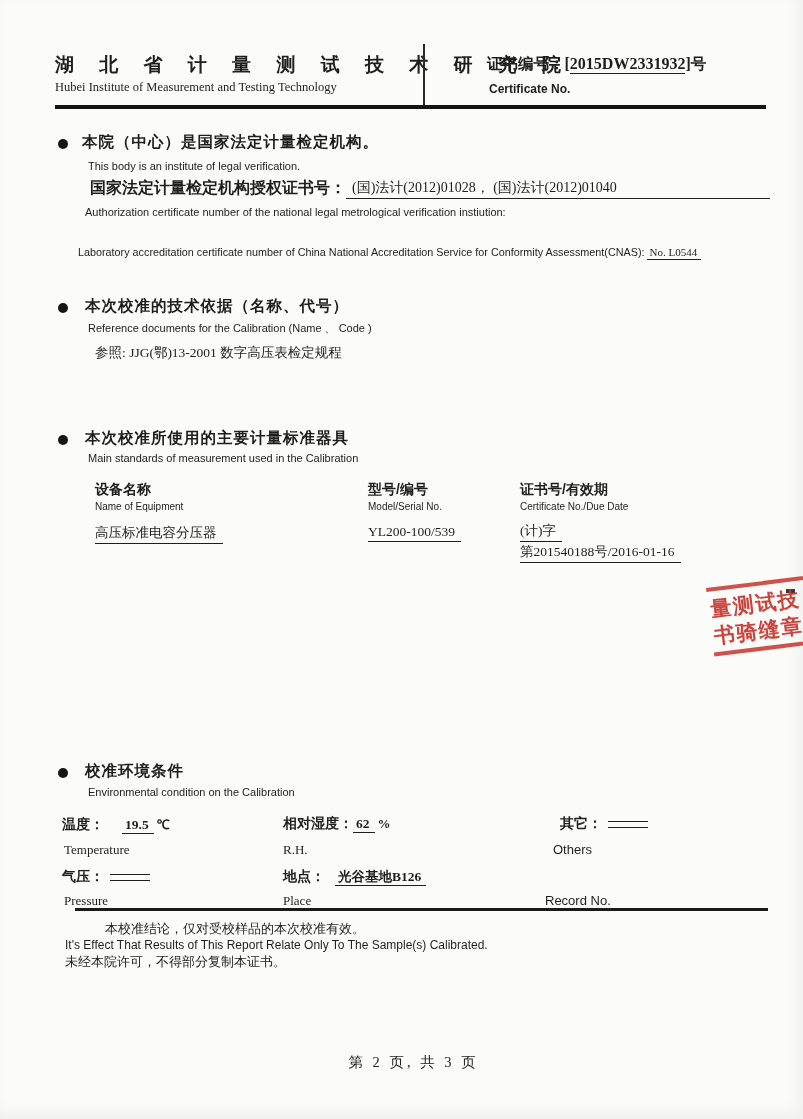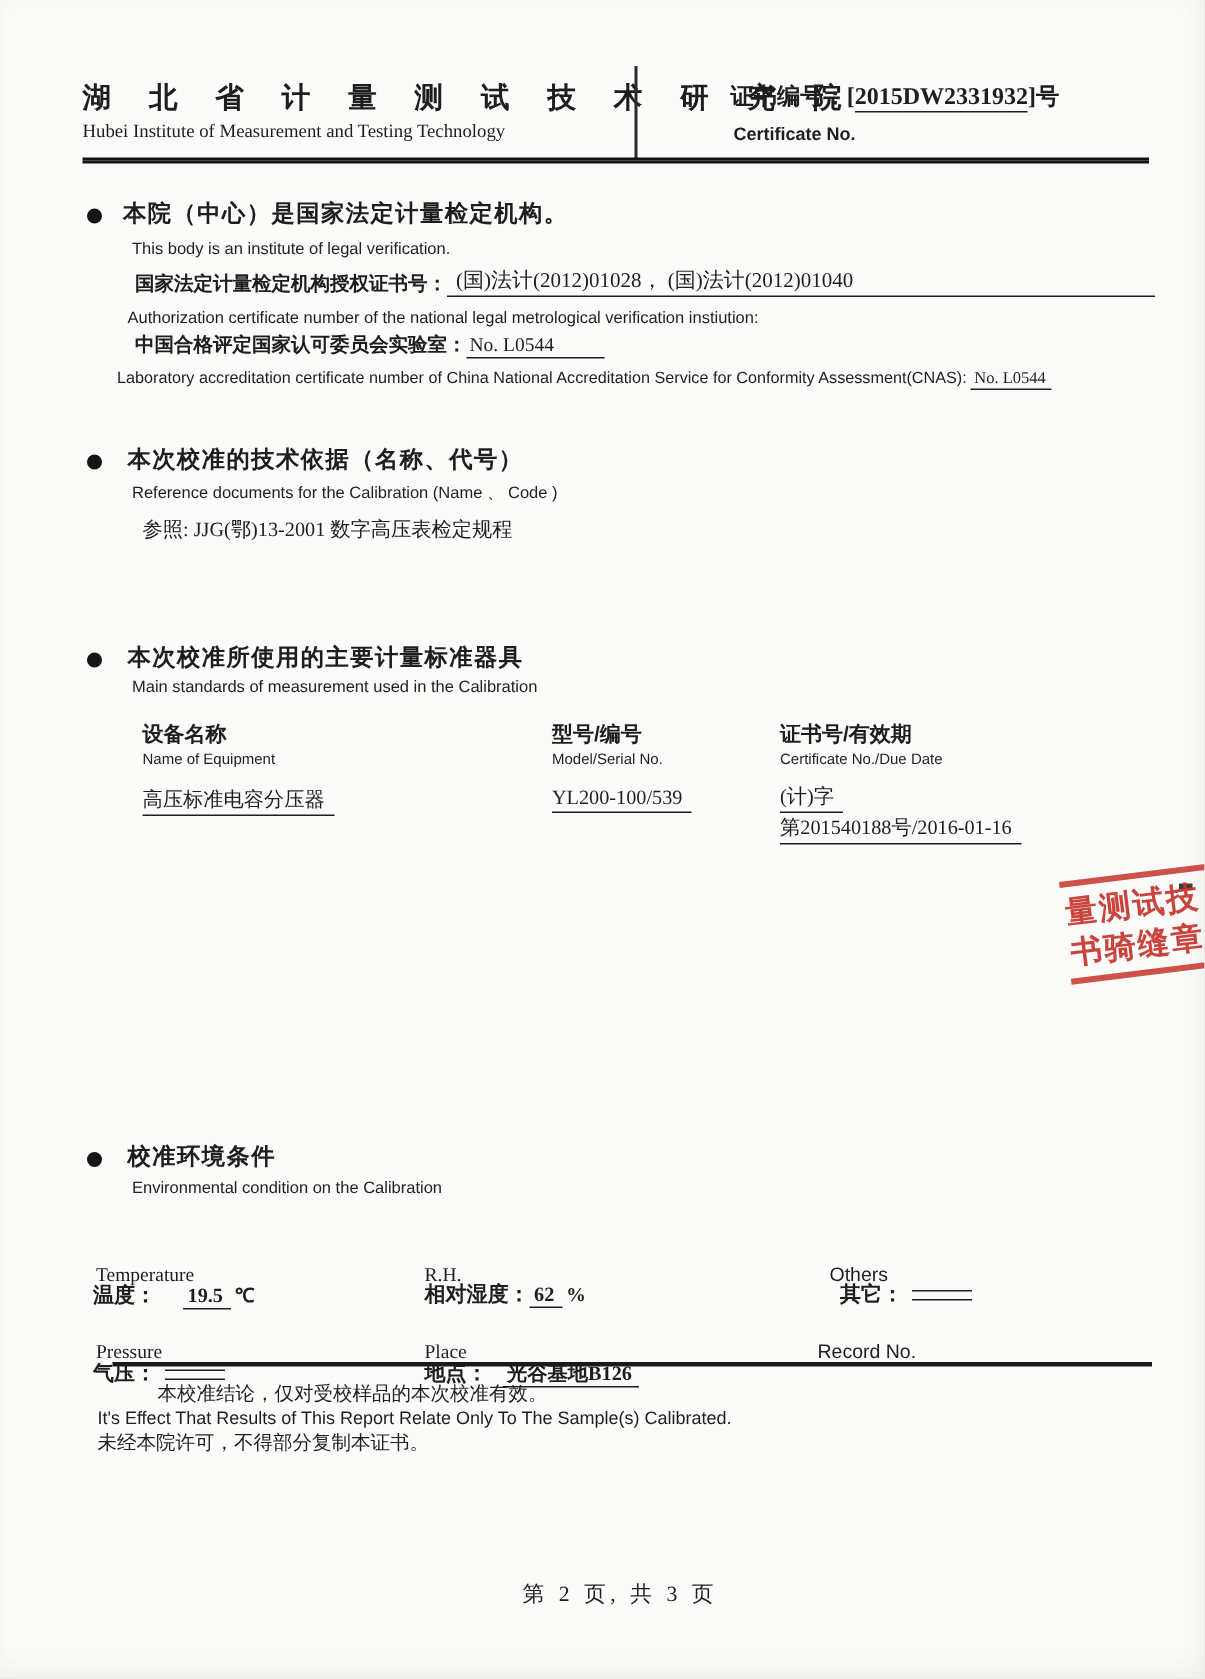--- a/index.html
+++ b/index.html
@@ -26,33 +26,33 @@
   .hdr-cert .num u { text-decoration: none; border-bottom: 1.5px solid #1e1e1e; padding-bottom: 1px; }
   .hdr-cert-en { left: 489px; top: 82px; font-size: 12px; font-weight: 600; }
   .hdr-rule { left: 55px; top: 105px; width: 711px; height: 3px; border-top: 2px solid #141414; border-bottom: 2.5px solid #141414; }
 
   
   .bullet { width: 10px; height: 10px; border-radius: 50%; background: #151515; }
   .sec-title { font-size: 15.5px; font-weight: 700; letter-spacing: 1px; white-space: nowrap; }
   .sec-sub { font-size: 11px; color: #222; white-space: nowrap; }
 
   
-  .cnline { font-family: "Liberation Serif", serif; font-size: 13px; white-space: nowrap; }
+  .cnline { font-family: "Liberation Serif", serif; font-size: 16px; white-space: nowrap; }
   .enline { font-size: 11px; white-space: nowrap; }
   .uval { font-family: "Liberation Serif", serif; border-bottom: 1.5px solid #1e1e1e; padding: 0 4px 1px 2px; }
   .fillline { display: flex; align-items: flex-end; }
   .fillline .grow { flex: 1; border-bottom: 1.5px solid #1e1e1e; padding: 0 4px 1px 6px; font-family: "Liberation Serif", serif; }
 
   
   .tbl-h-cn { font-size: 14px; font-weight: 700; white-space: nowrap; }
   .tbl-h-en { font-size: 10px; font-family: Liberation Sans, sans-serif; white-space: nowrap; }
   .tbl-val { font-size: 13.5px; font-family: "Liberation Serif", serif; border-bottom: 1.5px solid #1e1e1e; padding: 0 6px 1px 0; white-space: nowrap; }
 
   
-  .env-label { font-size: 14px; font-weight: 700; white-space: nowrap; margin-top: 39px; }
+  .env-label { font-size: 14px; font-weight: 700; white-space: nowrap; }
   .env-en { font-size: 13px; white-space: nowrap; }
   .env-val { font-size: 13.5px; font-family: "Liberation Serif", serif; border-bottom: 1.5px solid #1e1e1e; padding: 0 5px 1px 3px; white-space: nowrap; }
   .env-unit { font-size: 13px; font-family: "Liberation Serif", serif; padding-left: 3px; }
   .blankdash { display: inline-block; width: 40px; height: 7px; border-top: 1.8px solid #1e1e1e; border-bottom: 1.8px solid #1e1e1e; vertical-align: middle; margin-left: 6px; }
   .env-rule { left: 75px; top: 908px; width: 693px; height: 2.5px; background: #1a1a1a; }
 
   
   .note-cn { font-size: 13px; white-space: nowrap; }
   .note-en { font-size: 12px; white-space: nowrap; }
 
@@ -88,23 +88,20 @@
   <div class="abs bullet" style="left:58px; top:139px;"></div>
   <div class="abs sec-title" style="left:82px; top:132px;">本院（中心）是国家法定计量检定机构。</div>
   <div class="abs sec-sub" style="left:88px; top:160px;">This body is an institute of  legal  verification.</div>
 
   <div class="abs fillline" style="left:90px; top:178px; width:680px;">
     <span class="cnline" style="font-weight:700;">国家法定计量检定机构授权证书号：</span>
     <span class="grow" style="font-size:14px;">(国)法计(2012)01028， (国)法计(2012)01040</span>
   </div>
   <div class="abs enline" style="left:85px; top:206px;">Authorization certificate number of the national legal metrological verification instiution:</div>
 
-  <div class="abs cnline" style="left:90px; top:221px; font-weight:700;">
-    <span>中国合格评定国家认可委员会实验室：</span><span class="uval" style="font-weight:400; padding-right:34px;">No. L0544</span>
-  </div>
   <div class="abs enline" style="left:78px; top:246px; font-size:10.8px;">
     <span>Laboratory accreditation certificate number of China National Accreditation Service for Conformity Assessment(CNAS):</span> <span class="uval" style="font-size:11px;">No. L0544</span>
   </div>
 
   <div class="abs bullet" style="left:58px; top:303px;"></div>
   <div class="abs sec-title" style="left:85px; top:296px;">本次校准的技术依据（名称、代号）</div>
   <div class="abs sec-sub" style="left:88px; top:321px;">Reference documents for the Calibration (Name 、 Code )</div>
   <div class="abs cnline" style="left:95px; top:344px; font-size:13.5px;">参照: JJG(鄂)13-2001 数字高压表检定规程</div>
 
   <div class="abs bullet" style="left:58px; top:435px;"></div>

